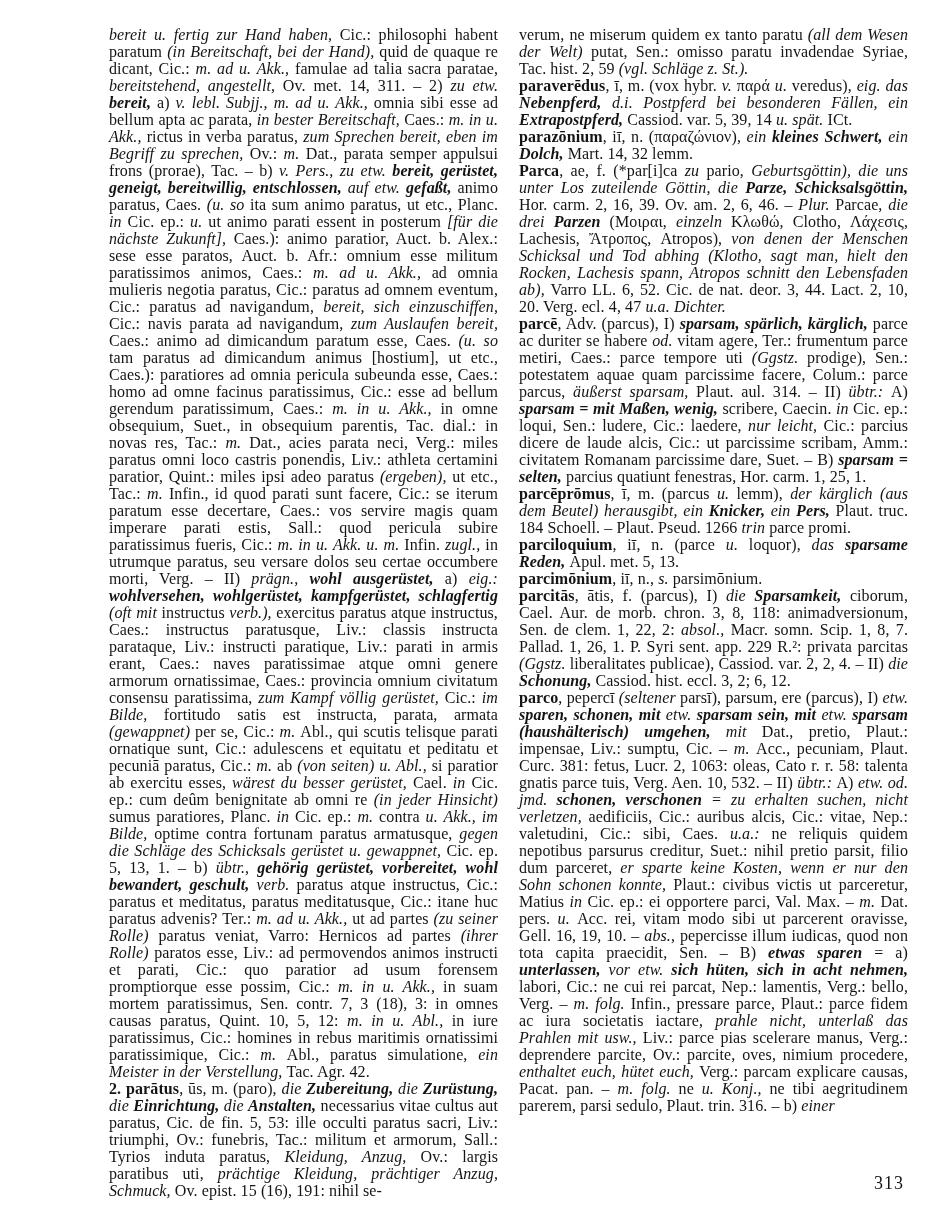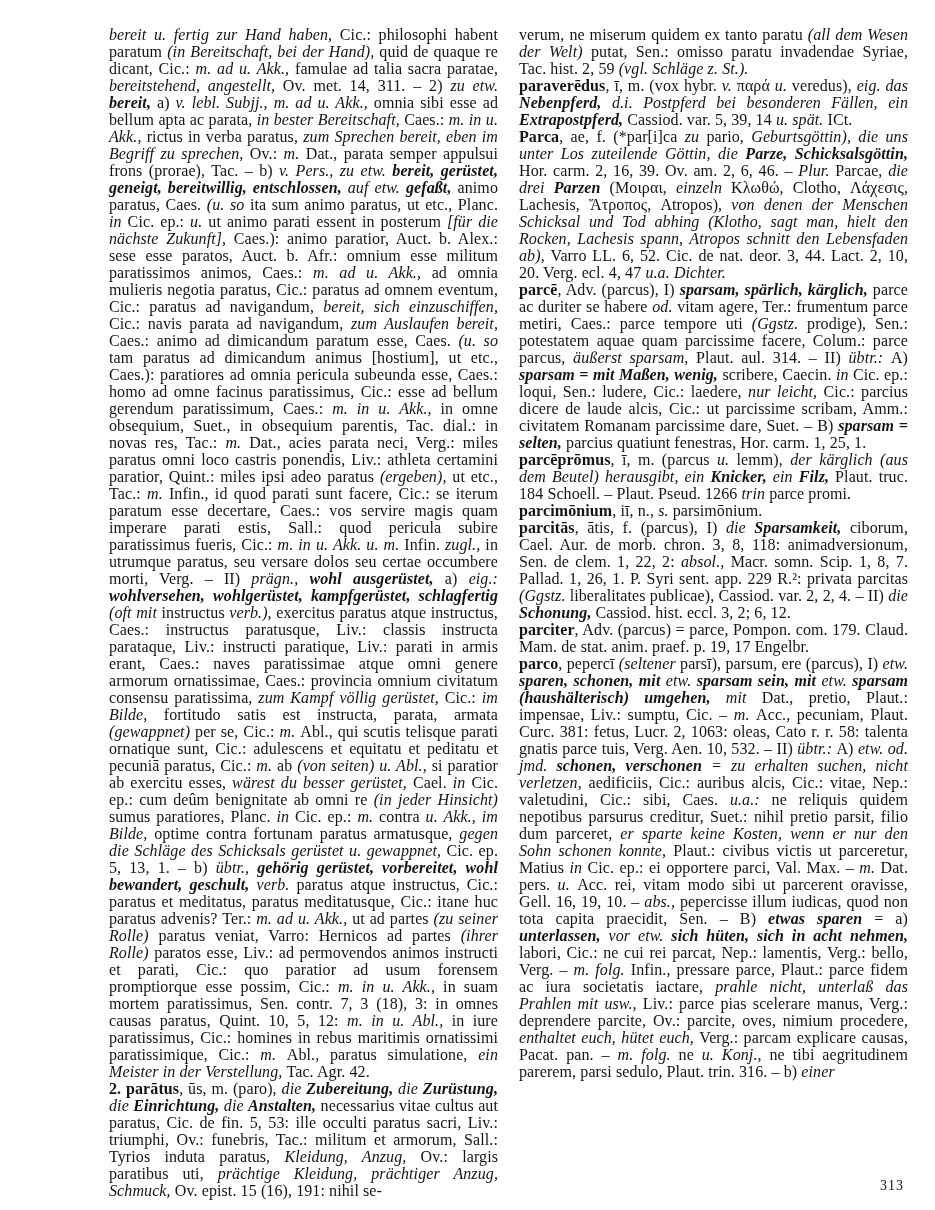--- a/index.html
+++ b/index.html
@@ -27,39 +27,40 @@
     letter-spacing: 0.1px;
   }
   .col p { margin: 0; padding: 0; }
   .i  { font-style: italic; }
   .b  { font-weight: bold; }
   .bi { font-weight: bold; font-style: italic; }
   .pagenum {
     position: absolute;
     right: 31px;
     bottom: 16px;
-    font-size: 14px;
+    font-size: 18px;
     letter-spacing: 1px;
   }
 </style>
 </head>
 <body>
 
 <div class="page">
   <div class="columns">
     <div class="col">
         <p><span class="i">bereit u. fertig zur Hand haben, </span><span>Cic.: philosophi habent paratum </span><span class="i">(in Bereitschaft, bei der Hand), </span><span>quid de quaque re dicant, Cic.: </span><span class="i">m. ad u. Akk., </span><span>famulae ad talia sacra paratae, </span><span class="i">bereitstehend, angestellt, </span><span>Ov. met. 14, 311. – 2) </span><span class="i">zu etw. </span><span class="bi">bereit, </span><span>a) </span><span class="i">v. lebl. Subjj., m. ad u. Akk., </span><span>omnia sibi esse ad bellum apta ac parata, </span><span class="i">in bester Bereitschaft, </span><span>Caes.: </span><span class="i">m. in u. Akk., </span><span>rictus in verba paratus, </span><span class="i">zum Sprechen bereit, eben im Begriff zu sprechen, </span><span>Ov.: </span><span class="i">m. </span><span>Dat., parata semper appulsui frons (prorae), Tac. – b) </span><span class="i">v. Pers., zu etw. </span><span class="bi">bereit, gerüstet, geneigt, bereitwillig, entschlossen, </span><span class="i">auf etw. </span><span class="bi">gefaßt, </span><span>animo paratus, Caes. </span><span class="i">(u. so </span><span>ita sum animo paratus, ut etc., Planc. </span><span class="i">in </span><span>Cic. ep.: </span><span class="i">u. </span><span>ut animo parati essent in posterum </span><span class="i">[für die nächste Zukunft], </span><span>Caes.): animo paratior, Auct. b. Alex.: sese esse paratos, Auct. b. Afr.: omnium esse militum paratissimos animos, Caes.: </span><span class="i">m. ad u. Akk., </span><span>ad omnia mulieris negotia paratus, Cic.: paratus ad omnem eventum, Cic.: paratus ad navigandum, </span><span class="i">bereit, sich einzuschiffen, </span><span>Cic.: navis parata ad navigandum, </span><span class="i">zum Auslaufen bereit, </span><span>Caes.: animo ad dimicandum paratum esse, Caes. </span><span class="i">(u. so </span><span>tam paratus ad dimicandum animus [hostium], ut etc., Caes.): paratiores ad omnia pericula subeunda esse, Caes.: homo ad omne facinus paratissimus, Cic.: esse ad bellum gerendum paratissimum, Caes.: </span><span class="i">m. in u. Akk., </span><span>in omne obsequium, Suet., in obsequium parentis, Tac. dial.: in novas res, Tac.: </span><span class="i">m. </span><span>Dat., acies parata neci, Verg.: miles paratus omni loco castris ponendis, Liv.: athleta certamini paratior, Quint.: miles ipsi adeo paratus </span><span class="i">(ergeben), </span><span>ut etc., Tac.: </span><span class="i">m. </span><span>Infin., id quod parati sunt facere, Cic.: se iterum paratum esse decertare, Caes.: vos servire magis quam imperare parati estis, Sall.: quod pericula subire paratissimus fueris, Cic.: </span><span class="i">m. in u. Akk. u. m. </span><span>Infin. </span><span class="i">zugl., </span><span>in utrumque paratus, seu versare dolos seu certae occumbere morti, Verg. – II) </span><span class="i">prägn., </span><span class="bi">wohl ausgerüstet, </span><span>a) </span><span class="i">eig.: </span><span class="bi">wohlversehen, wohlgerüstet, kampfgerüstet, schlagfertig </span><span class="i">(oft mit </span><span>instructus </span><span class="i">verb.), </span><span>exercitus paratus atque instructus, Caes.: instructus paratusque, Liv.: classis instructa parataque, Liv.: instructi paratique, Liv.: parati in armis erant, Caes.: naves paratissimae atque omni genere armorum ornatissimae, Caes.: provincia omnium civitatum consensu paratissima, </span><span class="i">zum Kampf völlig gerüstet, </span><span>Cic.: </span><span class="i">im Bilde, </span><span>fortitudo satis est instructa, parata, armata </span><span class="i">(gewappnet) </span><span>per se, Cic.: </span><span class="i">m. </span><span>Abl., qui scutis telisque parati ornatique sunt, Cic.: adulescens et equitatu et peditatu et pecuniā paratus, Cic.: </span><span class="i">m. </span><span>ab </span><span class="i">(von seiten) u. Abl., </span><span>si paratior ab exercitu esses, </span><span class="i">wärest du besser gerüstet, </span><span>Cael. </span><span class="i">in </span><span>Cic. ep.: cum deûm benignitate ab omni re </span><span class="i">(in jeder Hinsicht) </span><span>sumus paratiores, Planc. </span><span class="i">in </span><span>Cic. ep.: </span><span class="i">m. </span><span>contra </span><span class="i">u. Akk., im Bilde, </span><span>optime contra fortunam paratus armatusque, </span><span class="i">gegen die Schläge des Schicksals gerüstet u. gewappnet, </span><span>Cic. ep. 5, 13, 1. – b) </span><span class="i">übtr., </span><span class="bi">gehörig gerüstet, vorbereitet, wohl bewandert, geschult, </span><span class="i">verb. </span><span>paratus atque instructus, Cic.: paratus et meditatus, paratus meditatusque, Cic.: itane huc paratus advenis? Ter.: </span><span class="i">m. ad u. Akk., </span><span>ut ad partes </span><span class="i">(zu seiner Rolle) </span><span>paratus veniat, Varro: Hernicos ad partes </span><span class="i">(ihrer Rolle) </span><span>paratos esse, Liv.: ad permovendos animos instructi et parati, Cic.: quo paratior ad usum forensem promptiorque esse possim, Cic.: </span><span class="i">m. in u. Akk., </span><span>in suam mortem paratissimus, Sen. contr. 7, 3 (18), 3: in omnes causas paratus, Quint. 10, 5, 12: </span><span class="i">m. in u. Abl., </span><span>in iure paratissimus, Cic.: homines in rebus maritimis ornatissimi paratissimique, Cic.: </span><span class="i">m. </span><span>Abl., paratus simulatione, </span><span class="i">ein Meister in der Verstellung, </span><span>Tac. Agr. 42.</span></p>
         <p><span class="b">2. parātus</span><span>, ūs, m. (paro), </span><span class="i">die </span><span class="bi">Zubereitung, </span><span class="i">die </span><span class="bi">Zurüstung, </span><span class="i">die </span><span class="bi">Einrichtung, </span><span class="i">die </span><span class="bi">Anstalten, </span><span>necessarius vitae cultus aut paratus, Cic. de fin. 5, 53: ille occulti paratus sacri, Liv.: triumphi, Ov.: funebris, Tac.: militum et armorum, Sall.: Tyrios induta paratus, </span><span class="i">Kleidung, Anzug, </span><span>Ov.: largis paratibus uti, </span><span class="i">prächtige Kleidung, prächtiger Anzug, Schmuck, </span><span>Ov. epist. 15 (16), 191: nihil se-</span></p>
       </div>
     <div class="col">
         <p><span>verum, ne miserum quidem ex tanto paratu </span><span class="i">(all dem Wesen der Welt) </span><span>putat, Sen.: omisso paratu invadendae Syriae, Tac. hist. 2, 59 </span><span class="i">(vgl. Schläge z. St.).</span></p>
         <p><span class="b">paraverēdus</span><span>, ī, m. (vox hybr. </span><span class="i">v. </span><span>παρά </span><span class="i">u. </span><span>veredus), </span><span class="i">eig. das </span><span class="bi">Nebenpferd, </span><span class="i">d.i. Postpferd bei besonderen Fällen, ein </span><span class="bi">Extrapostpferd, </span><span>Cassiod. var. 5, 39, 14 </span><span class="i">u. spät. </span><span>ICt.</span></p>
+        <p><span class="b">parazōnium</span><span>, iī, n. (παραζώνιον), </span><span class="i">ein </span><span class="bi">kleines Schwert, </span><span class="i">ein </span><span class="bi">Dolch, </span><span>Mart. 14, 32 lemm.</span></p>
         <p><span class="b">Parca</span><span>, ae, f. (*par[i]ca </span><span class="i">zu </span><span>pario, </span><span class="i">Geburtsgöttin), die uns unter Los zuteilende Göttin, die </span><span class="bi">Parze, Schicksalsgöttin, </span><span>Hor. carm. 2, 16, 39. Ov. am. 2, 6, 46. – </span><span class="i">Plur. </span><span>Parcae, </span><span class="i">die drei </span><span class="bi">Parzen </span><span>(Μοιραι, </span><span class="i">einzeln </span><span>Κλωθώ, Clotho, Λάχεσις, Lachesis, Ἄτροπος, Atropos), </span><span class="i">von denen der Menschen Schicksal und Tod abhing (Klotho, sagt man, hielt den Rocken, Lachesis spann, Atropos schnitt den Lebensfaden ab), </span><span>Varro LL. 6, 52. Cic. de nat. deor. 3, 44. Lact. 2, 10, 20. Verg. ecl. 4, 47 </span><span class="i">u.a. Dichter.</span></p>
         <p><span class="b">parcē</span><span>, Adv. (parcus), I) </span><span class="bi">sparsam, spärlich, kärglich, </span><span>parce ac duriter se habere </span><span class="i">od. </span><span>vitam agere, Ter.: frumentum parce metiri, Caes.: parce tempore uti </span><span class="i">(Ggstz. </span><span>prodige), Sen.: potestatem aquae quam parcissime facere, Colum.: parce parcus, </span><span class="i">äußerst sparsam, </span><span>Plaut. aul. 314. – II) </span><span class="i">übtr.: </span><span>A) </span><span class="bi">sparsam = mit Maßen, wenig, </span><span>scribere, Caecin. </span><span class="i">in </span><span>Cic. ep.: loqui, Sen.: ludere, Cic.: laedere, </span><span class="i">nur leicht, </span><span>Cic.: parcius dicere de laude alcis, Cic.: ut parcissime scribam, Amm.: civitatem Romanam parcissime dare, Suet. – B) </span><span class="bi">sparsam = selten, </span><span>parcius quatiunt fenestras, Hor. carm. 1, 25, 1.</span></p>
-        <p><span class="b">parcēprōmus</span><span>, ī, m. (parcus </span><span class="i">u. </span><span>lemm), </span><span class="i">der kärglich (aus dem Beutel) herausgibt, ein </span><span class="bi">Knicker, </span><span class="i">ein </span><span class="bi">Filz, </span><span>Plaut. truc. 184 Schoell. – Plaut. Pseud. 1266 </span><span class="i">trin </span><span>parce promi.</span></p>
+        <p><span class="b">parcēprōmus</span><span>, ī, m. (parcus </span><span class="i">u. </span><span>lemm), </span><span class="i">der kärglich (aus dem Beutel) herausgibt, ein </span><span class="bi">Knicker, </span><span class="i">ein </span><span class="bi">Pers, </span><span>Plaut. truc. 184 Schoell. – Plaut. Pseud. 1266 </span><span class="i">trin </span><span>parce promi.</span></p>
+        <p><span class="b">parciloquium</span><span>, iī, n. (parce </span><span class="i">u. </span><span>loquor), </span><span class="i">das </span><span class="bi">sparsame Reden, </span><span>Apul. met. 5, 13.</span></p>
         <p><span class="b">parcimōnium</span><span>, iī, n., </span><span class="i">s. </span><span>parsimōnium.</span></p>
         <p><span class="b">parcitās</span><span>, ātis, f. (parcus), I) </span><span class="i">die </span><span class="bi">Sparsamkeit, </span><span>ciborum, Cael. Aur. de morb. chron. 3, 8, 118: animadversionum, Sen. de clem. 1, 22, 2: </span><span class="i">absol., </span><span>Macr. somn. Scip. 1, 8, 7. Pallad. 1, 26, 1. P. Syri sent. app. 229 R.²: privata parcitas </span><span class="i">(Ggstz. </span><span>liberalitates publicae), Cassiod. var. 2, 2, 4. – II) </span><span class="i">die </span><span class="bi">Schonung, </span><span>Cassiod. hist. eccl. 3, 2; 6, 12.</span></p>
-        <p><span class="b">parciter</span><span>, Adv. (parcus) = parce, Pompon. com. 179. Claud. Mam. de stat. anim. praef. p. 19, 17 Engelbr.</span></p>
         <p><span class="b">parco</span><span>, pepercī </span><span class="i">(seltener </span><span>parsī), parsum, ere (parcus), I) </span><span class="i">etw. </span><span class="bi">sparen, schonen, mit </span><span class="i">etw. </span><span class="bi">sparsam sein, mit </span><span class="i">etw. </span><span class="bi">sparsam (haushälterisch) umgehen, </span><span class="i">mit </span><span>Dat., pretio, Plaut.: impensae, Liv.: sumptu, Cic. – </span><span class="i">m. </span><span>Acc., pecuniam, Plaut. Curc. 381: fetus, Lucr. 2, 1063: oleas, Cato r. r. 58: talenta gnatis parce tuis, Verg. Aen. 10, 532. – II) </span><span class="i">übtr.: </span><span>A) </span><span class="i">etw. od. jmd. </span><span class="bi">schonen, verschonen </span><span class="i">= zu erhalten suchen, nicht verletzen, </span><span>aedificiis, Cic.: auribus alcis, Cic.: vitae, Nep.: valetudini, Cic.: sibi, Caes. </span><span class="i">u.a.: </span><span>ne reliquis quidem nepotibus parsurus creditur, Suet.: nihil pretio parsit, filio dum parceret, </span><span class="i">er sparte keine Kosten, wenn er nur den Sohn schonen konnte, </span><span>Plaut.: civibus victis ut parceretur, Matius </span><span class="i">in </span><span>Cic. ep.: ei opportere parci, Val. Max. – </span><span class="i">m. </span><span>Dat. pers. </span><span class="i">u. </span><span>Acc. rei, vitam modo sibi ut parcerent oravisse, Gell. 16, 19, 10. – </span><span class="i">abs., </span><span>pepercisse illum iudicas, quod non tota capita praecidit, Sen. – B) </span><span class="bi">etwas sparen </span><span>= a) </span><span class="bi">unterlassen, </span><span class="i">vor etw. </span><span class="bi">sich hüten, sich in acht nehmen, </span><span>labori, Cic.: ne cui rei parcat, Nep.: lamentis, Verg.: bello, Verg. – </span><span class="i">m. folg. </span><span>Infin., pressare parce, Plaut.: parce fidem ac iura societatis iactare, </span><span class="i">prahle nicht, unterlaß das Prahlen mit usw., </span><span>Liv.: parce pias scelerare manus, Verg.: deprendere parcite, Ov.: parcite, oves, nimium procedere, </span><span class="i">enthaltet euch, hütet euch, </span><span>Verg.: parcam explicare causas, Pacat. pan. – </span><span class="i">m. folg. </span><span>ne </span><span class="i">u. Konj., </span><span>ne tibi aegritudinem parerem, parsi sedulo, Plaut. trin. 316. – b) </span><span class="i">einer</span></p>
       </div>
   </div>
   <div class="pagenum">313</div>
 </div>
 
 </body></html>

